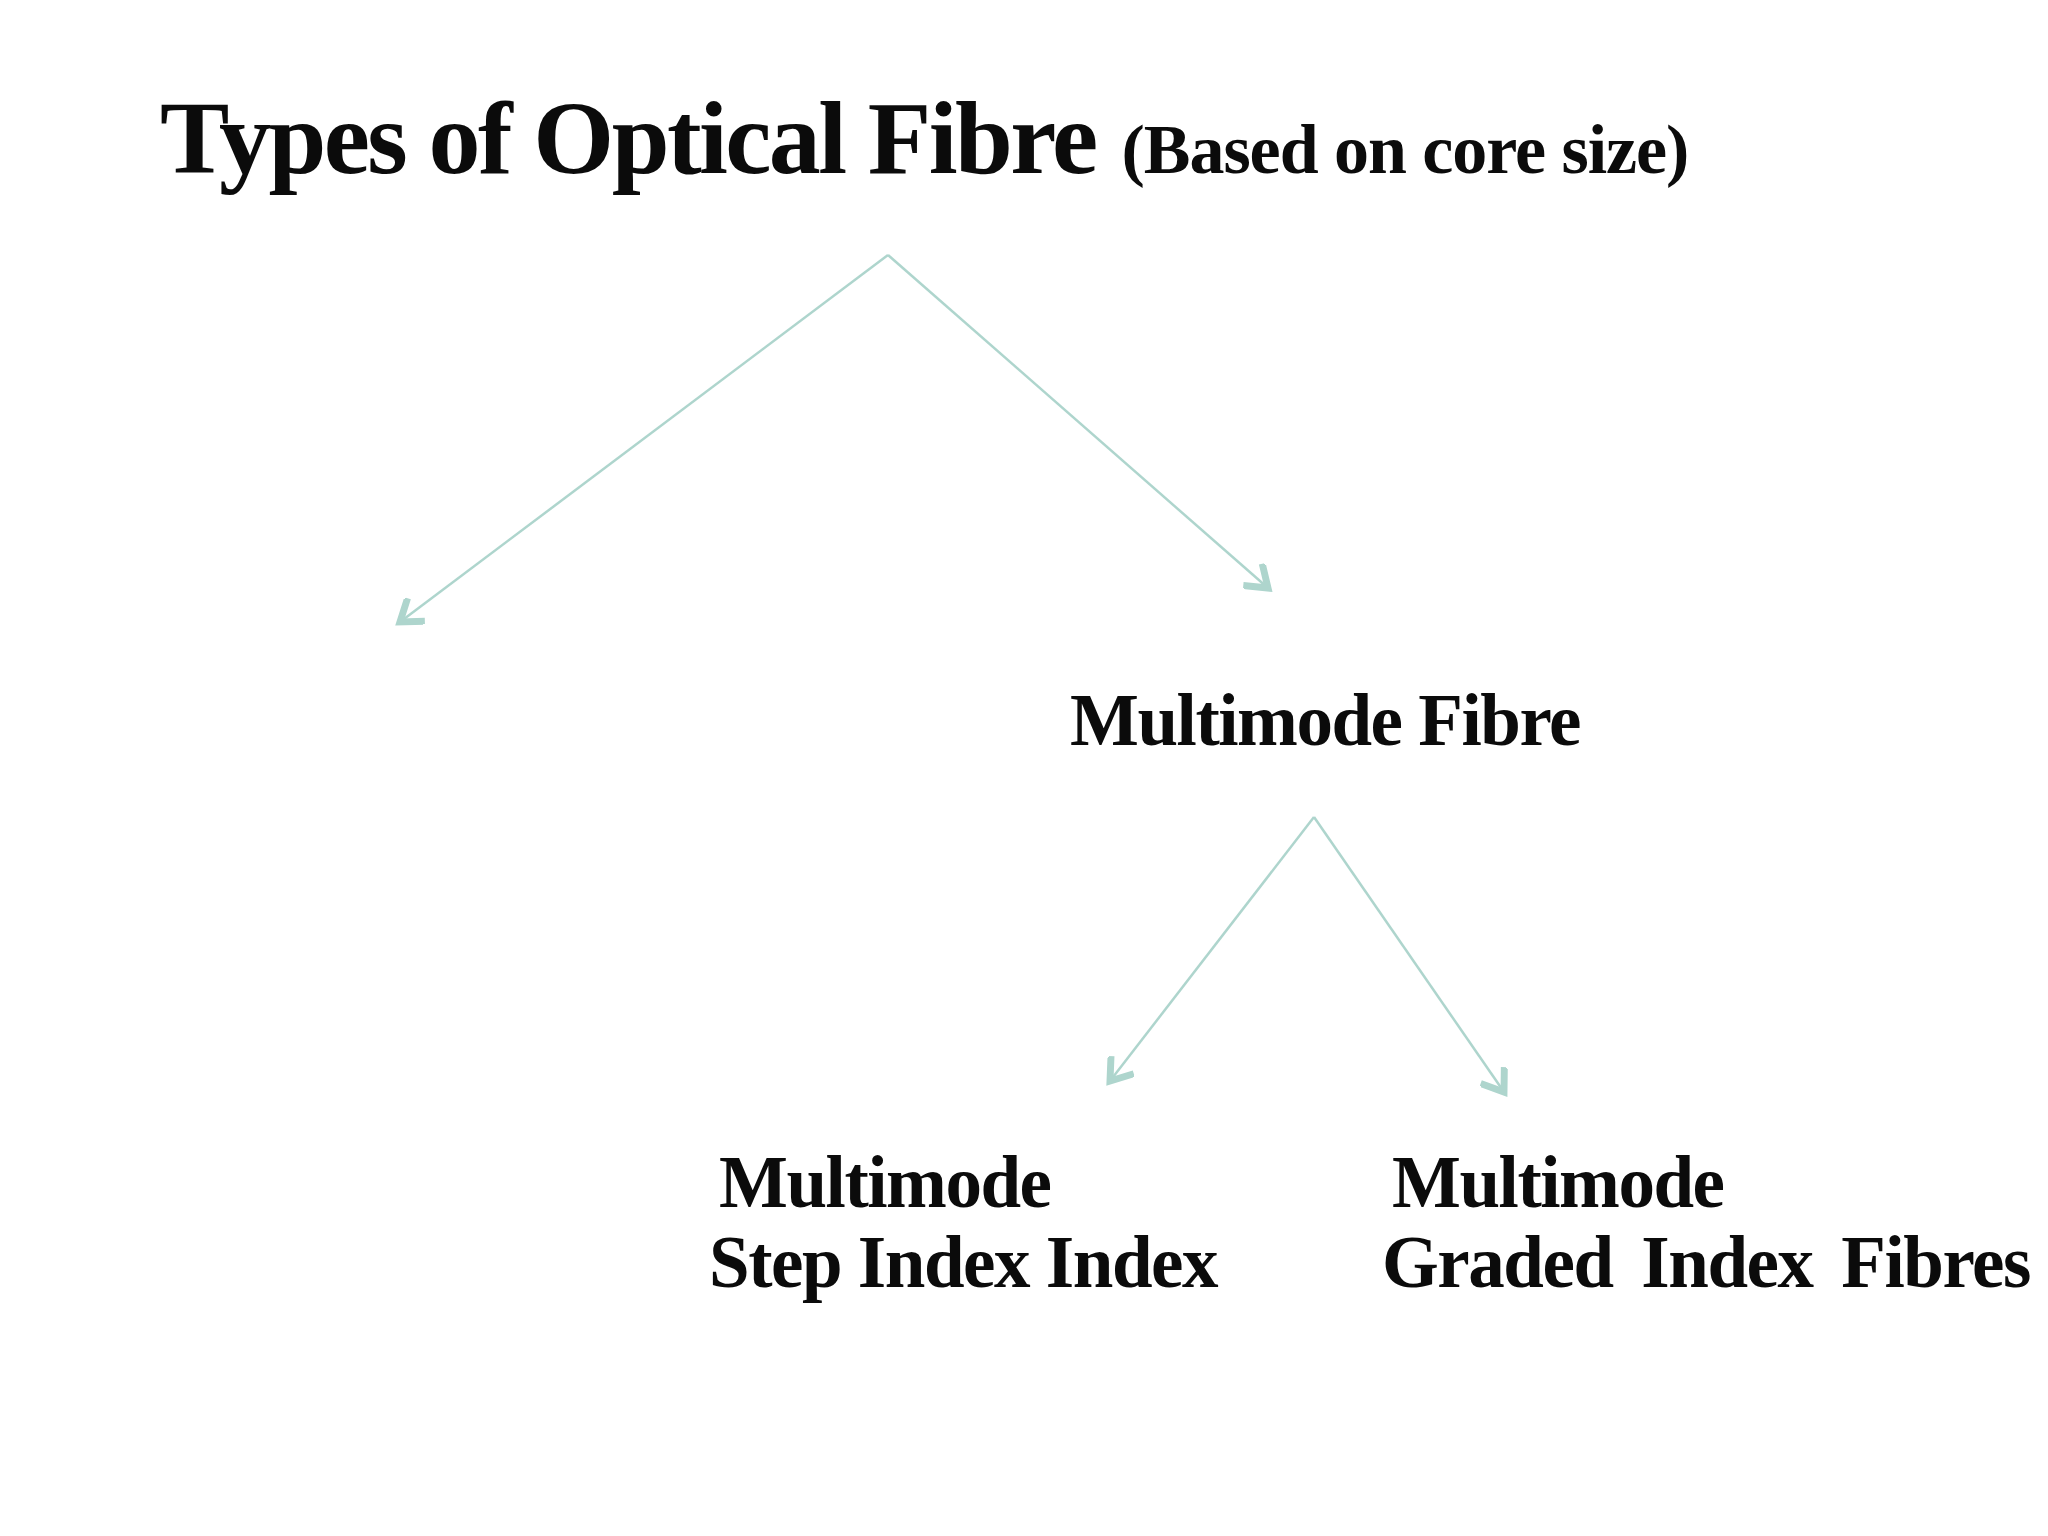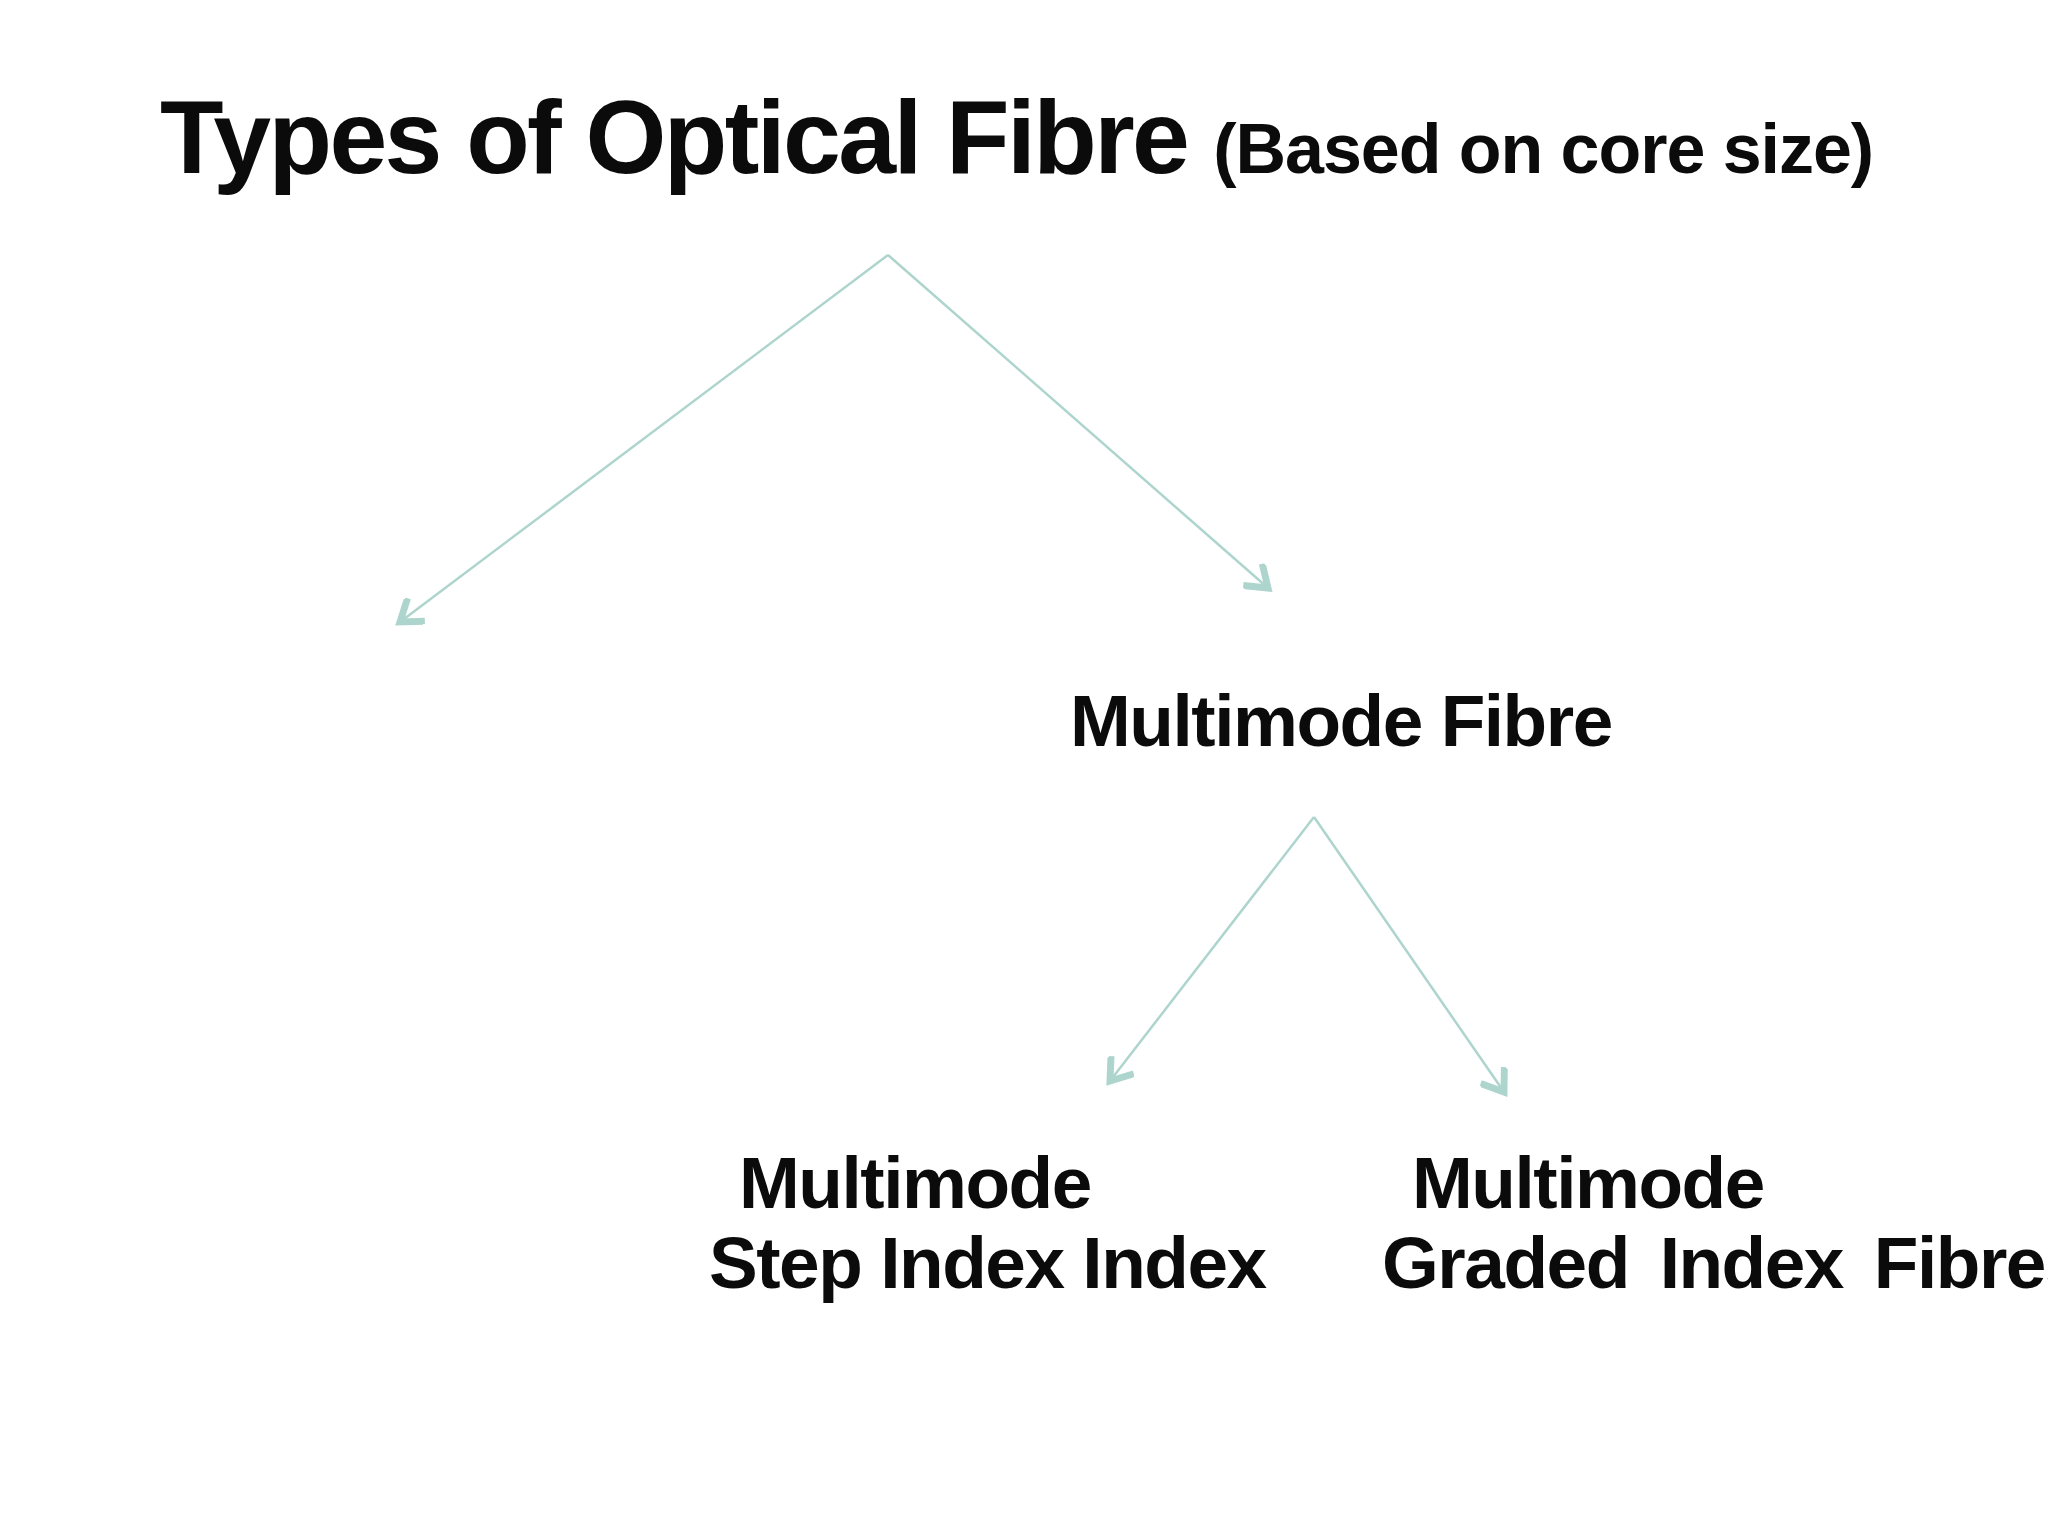--- a/index.html
+++ b/index.html
@@ -11,20 +11,21 @@
   html, body {
     width: 2048px; height: 1536px;
     background: var(--bg);
     overflow: hidden;
     font-family: "Liberation Sans", "DejaVu Sans", sans-serif;
   }
   .slide {
     position: relative;
     width: 2048px; height: 1524px;
     background: var(--bg);
+    font-family: Liberation Serif, serif;
   }
   .title {
     position: absolute;
     left: 160px; top: 78px;
     white-space: nowrap;
     color: var(--text);
     font-weight: 700;
     font-size: 104px;
     line-height: 1.15;
     letter-spacing: -0.025em;
@@ -58,21 +59,21 @@
     font-size: 73px;
     line-height: 80px;
     letter-spacing: -0.02em;
     white-space: nowrap;
   }
   .node-single   { left: 128px;  top: 685px; }
   .node-multi    { left: 1070px; top: 681px; }
   .node-mm-step  { left: 709px;  top: 1143px; }
   .node-mm-grad  { left: 1382px; top: 1143px; }
   .node-mm-step .line1,
-  .node-mm-grad .line1 { margin-left: 30px; }
+  .node-mm-grad .line1 { margin-left: 10px; }
   .node-mm-grad .line2 { word-spacing: 12px; }
 </style>
 </head>
 <body>
 
 <div class="slide">
 
   <h1 class="title"><span>Types of Optical Fibre</span><span class="qualifier">(Based on core size)</span></h1>
 
   <svg class="arrows-svg" viewBox="0 0 2048 1536" xmlns="http://www.w3.org/2000/svg">

